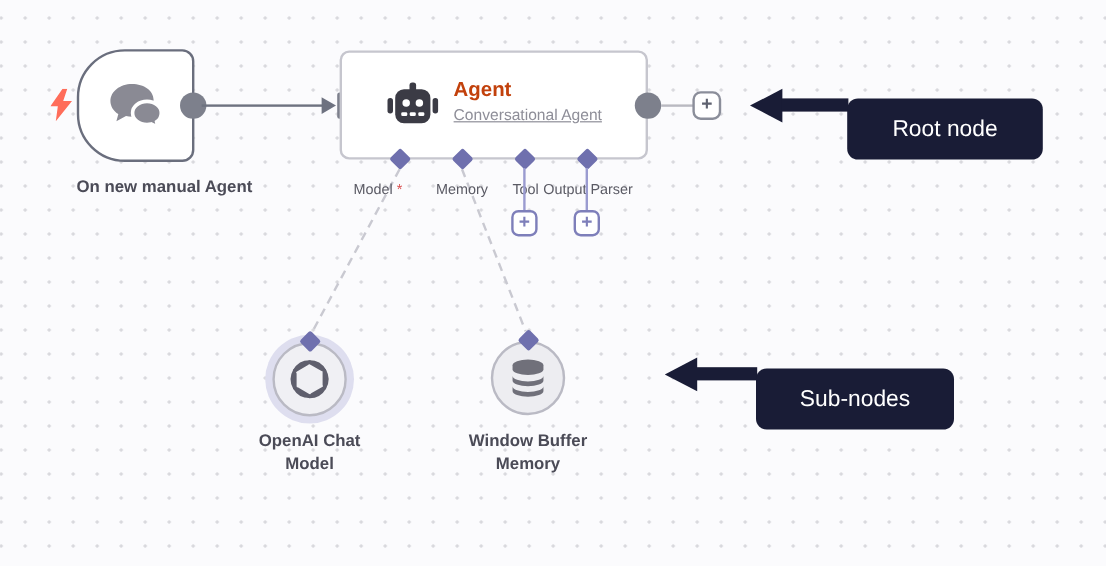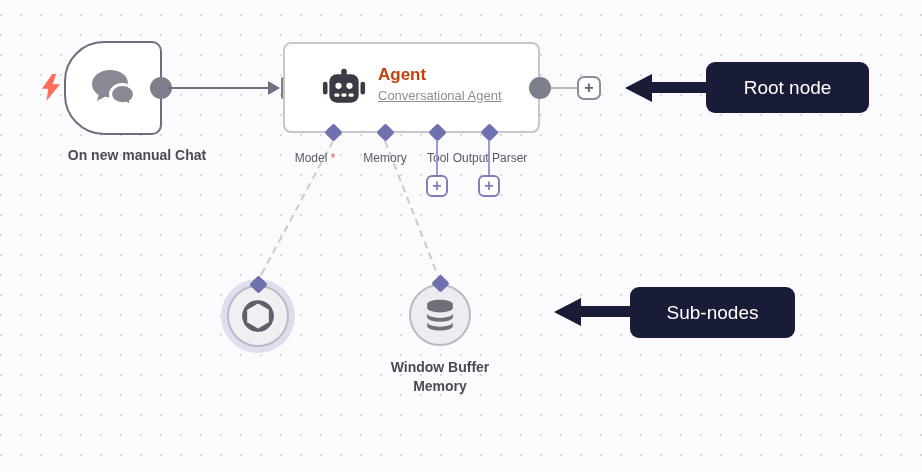--- a/index.html
+++ b/index.html
@@ -89,21 +89,21 @@
     background: #f0f0f4; border: 2px solid #babac4;
     display: flex; align-items: center; justify-content: center;
   }
   .sub-circle.halo { box-shadow: 0 0 0 6px #dedeef; }
   .sub-label { width: 160px; transform: translateX(-50%); }
 
   
   .callout-box {
     background: #191c36; border-radius: 9px;
     color: #ffffff; font-size: 19px; font-weight: 500;
-    display: flex; align-items: center; justify-content: center;
+    display: flex; align-items: center; justify-content: center; margin-top: 20px;
   }
   .callout-shaft { height: 11px; background: #191c36; }
   .callout-head {
     width: 0; height: 0;
     border-top: 14px solid transparent;
     border-bottom: 14px solid transparent;
     border-right: 27px solid #191c36;
   }
 
   svg.overlay { left: 0; top: 0; pointer-events: none; }
@@ -125,21 +125,21 @@
   <div class="abs trigger-node">
     <svg width="48" height="42" viewBox="0 0 48 42">
       <path fill="#8a8a94" d="M21 3 C11 3 3 9.3 3 17.1 c0 4.4 2.6 8.4 6.6 11 L8 34 l8-4.3 c1.6.4 3.3.6 5 .6 10 0 18-6.3 18-14.1 S31 3 21 3 Z"></path>
       <path fill="#8a8a94" stroke="#ffffff" stroke-width="3" d="M33.5 17.5 c-6.6 0-12 4.3-12 9.6 0 5.3 5.4 9.6 12 9.6 1.2 0 2.4-.15 3.5-.4 L42.5 39 l-1-4.5 c2.4-1.7 3.9-4.3 3.9-7.4 0-5.3-5.3-9.6-11.9-9.6 Z"></path>
     </svg>
   </div>
 
   <div class="abs endpoint-dot" style="left:150px; top:77px;"></div>
 
   <div class="abs node-label trigger-label">
-    <div>On new manual Chat</div>
+    <div>On new manual Agent</div>
   </div>
 
   <div class="abs conn-line" style="left:168px; top:87px; width:102px;"></div>
   <div class="abs arrow-head-sm" style="left:268px; top:81px;"></div>
   <div class="abs input-bar" style="left:281px; top:77px;"></div>
 
   <div class="abs agent-node">
     <svg class="abs" style="left:37px; top:23px;" width="44" height="44" viewBox="0 0 48 46">
       <rect x="21" y="1" width="6" height="9" rx="2.5" fill="#3b3b45"></rect>
       <rect x="8" y="7" width="32" height="31" rx="8" fill="#3b3b45"></rect>
@@ -191,20 +191,24 @@
         <path d="M0,-15 A15,15 0 0 1 13,-7.5 L13,5"></path>
         <path d="M0,-15 A15,15 0 0 1 13,-7.5 L13,5" transform="rotate(60)"></path>
         <path d="M0,-15 A15,15 0 0 1 13,-7.5 L13,5" transform="rotate(120)"></path>
         <path d="M0,-15 A15,15 0 0 1 13,-7.5 L13,5" transform="rotate(180)"></path>
         <path d="M0,-15 A15,15 0 0 1 13,-7.5 L13,5" transform="rotate(240)"></path>
         <path d="M0,-15 A15,15 0 0 1 13,-7.5 L13,5" transform="rotate(300)"></path>
       </g>
     </svg>
   </div>
   <div class="abs diamond" style="left:252px; top:278px;"></div>
+  <div class="abs node-label sub-label" style="left:258px; top:358px;">
+    <div>OpenAI Chat</div>
+    <div>Model</div>
+  </div>
 
   <div class="abs sub-circle" style="left:409px; top:284px; background:#ededf1;">
     <svg width="30" height="34" viewBox="0 0 32 37">
       <g fill="#70707a">
         <path d="M2 7 a14 5.2 0 0 1 28 0 v3.6 a14 5.2 0 0 1 -28 0 Z"></path>
         <path d="M2 16.5 a14 5.2 0 0 0 28 0 v4.2 a14 5.2 0 0 1 -28 0 Z"></path>
         <path d="M2 26 a14 5.2 0 0 0 28 0 v4.2 a14 5.2 0 0 1 -28 0 Z"></path>
       </g>
     </svg>
   </div>

